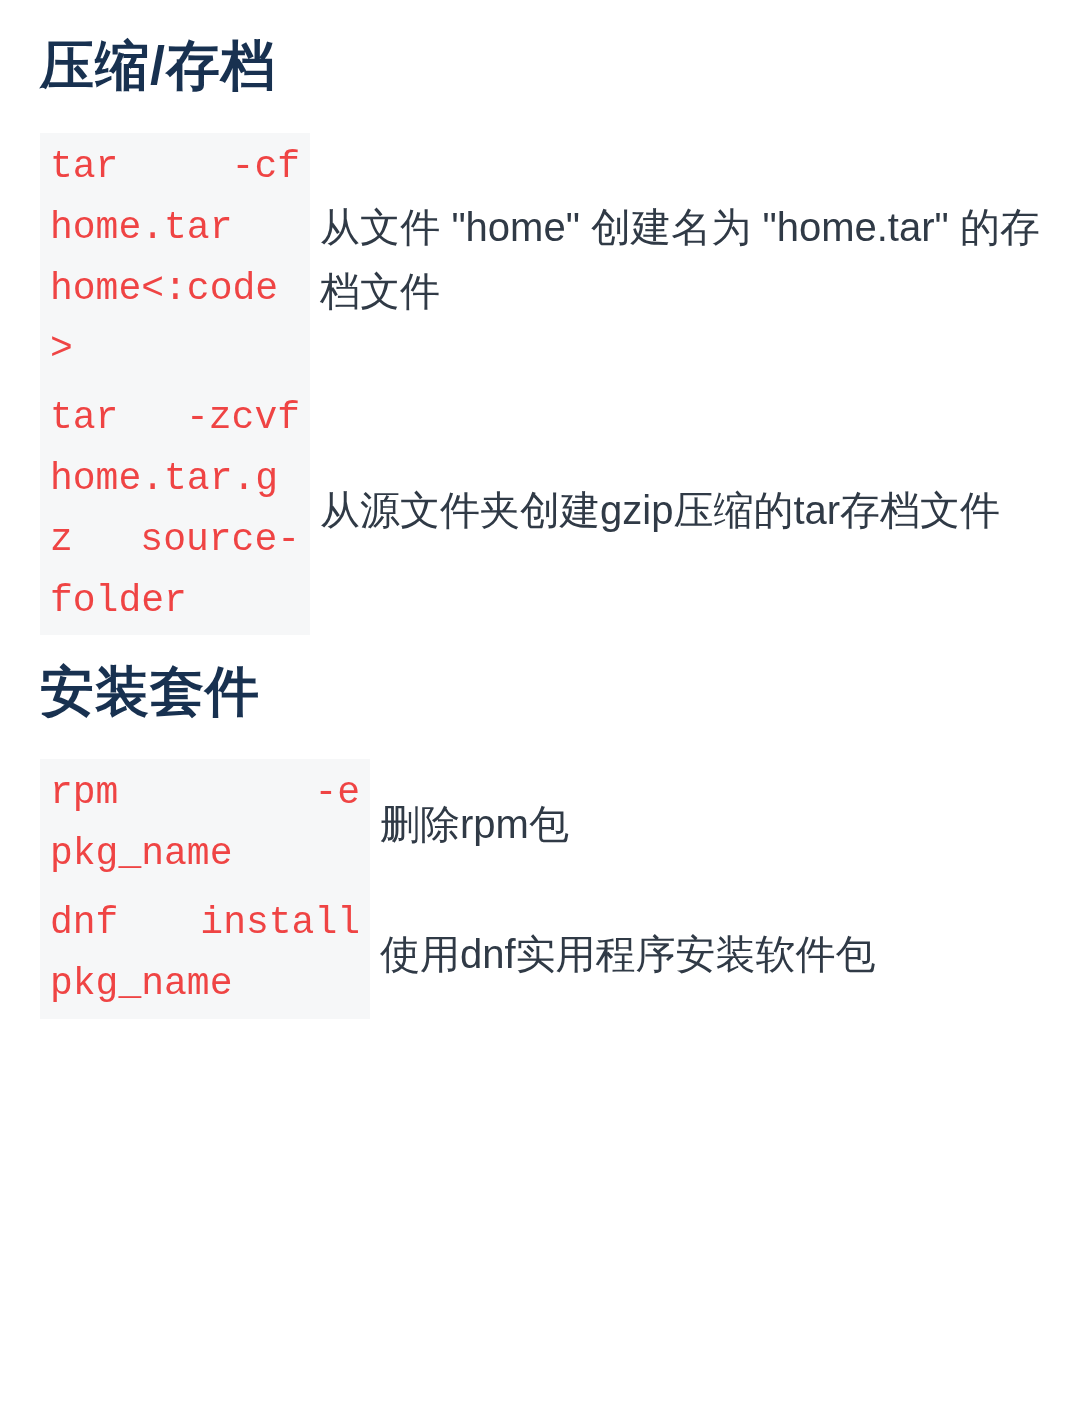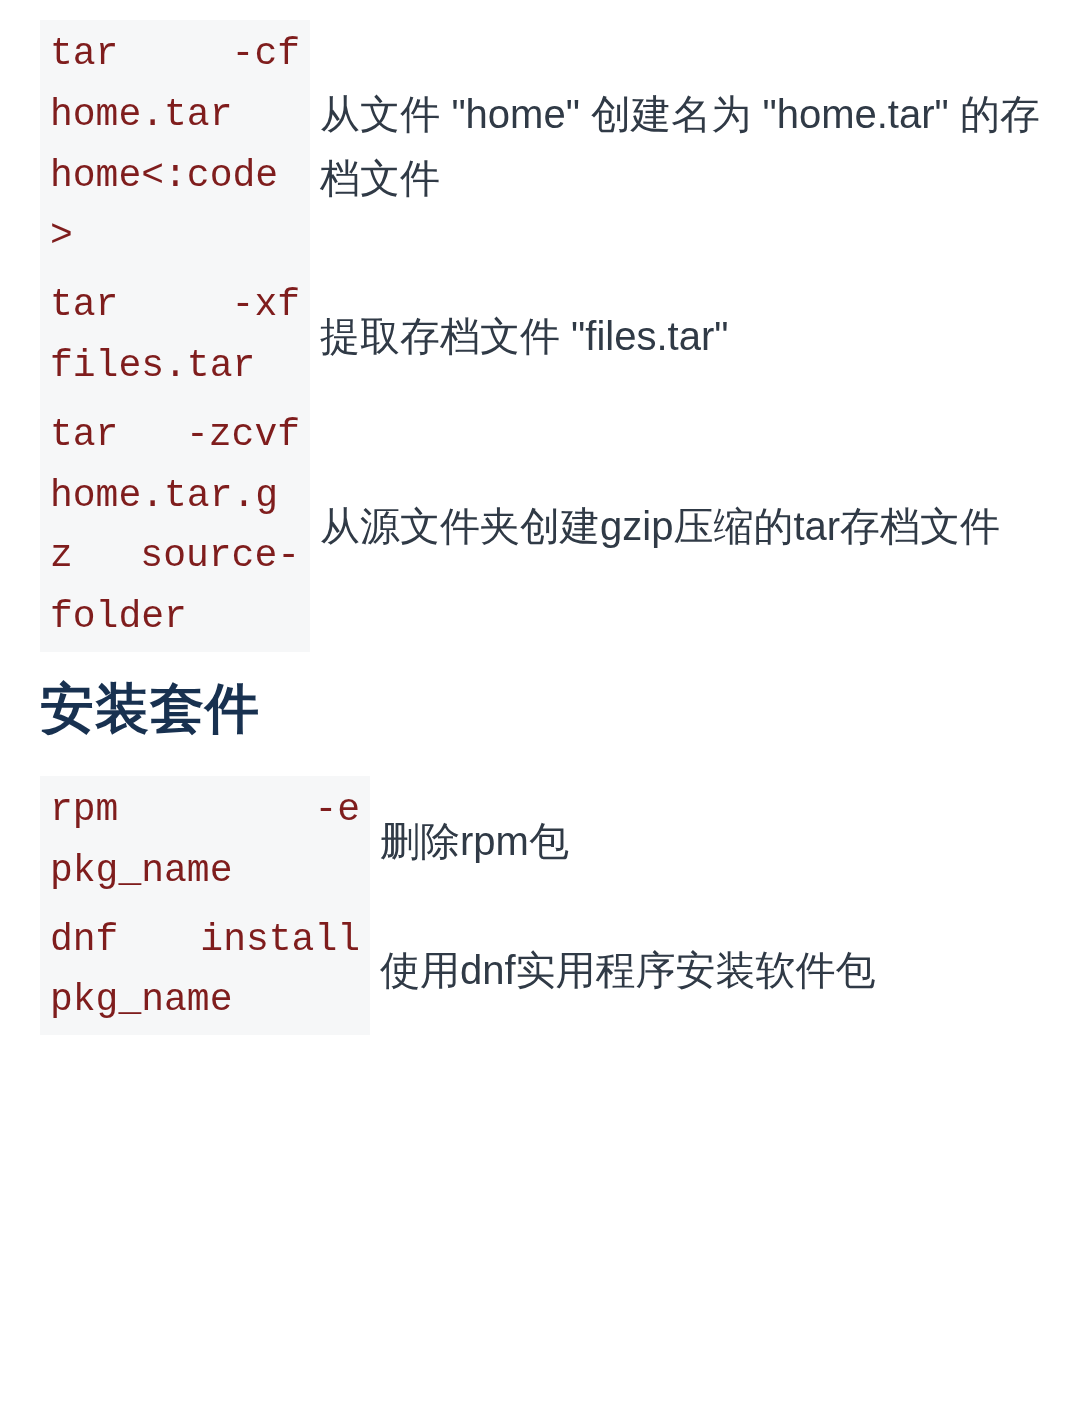--- a/index.html
+++ b/index.html
@@ -36,49 +36,44 @@
     color: #303a46;
     text-align: justify;
     text-align-last: left;
     padding: 6px 0;
   }
   .cmd {
     font-family: "Menlo", "Consolas", "Courier New", monospace;
     font-size: 38px;
     line-height: 1.6;
     background: #f6f7f8;
-    color: #7f1d1d;
+    color: #ef4444;
     display: block;
     padding: 4px 10px;
     text-align: justify;
     text-align-last: left;
     white-space: normal;
     word-break: break-word;
   }
   
   .sec2 td.cmd-cell { width: 34%; }
 </style>
 </head>
 <body>
 
 <div class="wrap">
 
+  <h2>压缩/存档</h2>
   <table>
     <tbody>
         <tr>
       <td class="cmd-cell">
             <span class="cmd">tar -cf home.tar home&lt;:code&gt;</span>
           </td>
       <td class="desc-cell">从文件 "home" 创建名为 "home.tar" 的存档文件</td>
-    </tr>
-    <tr>
-      <td class="cmd-cell">
-            <span class="cmd">tar -xf files.tar</span>
-          </td>
-      <td class="desc-cell">提取存档文件 "files.tar"</td>
     </tr>
     <tr>
       <td class="cmd-cell">
             <span class="cmd">tar -zcvf home.tar.gz source-folder</span>
           </td>
       <td class="desc-cell">从源文件夹创建gzip压缩的tar存档文件</td>
     </tr>
   </tbody>
     </table>
 

